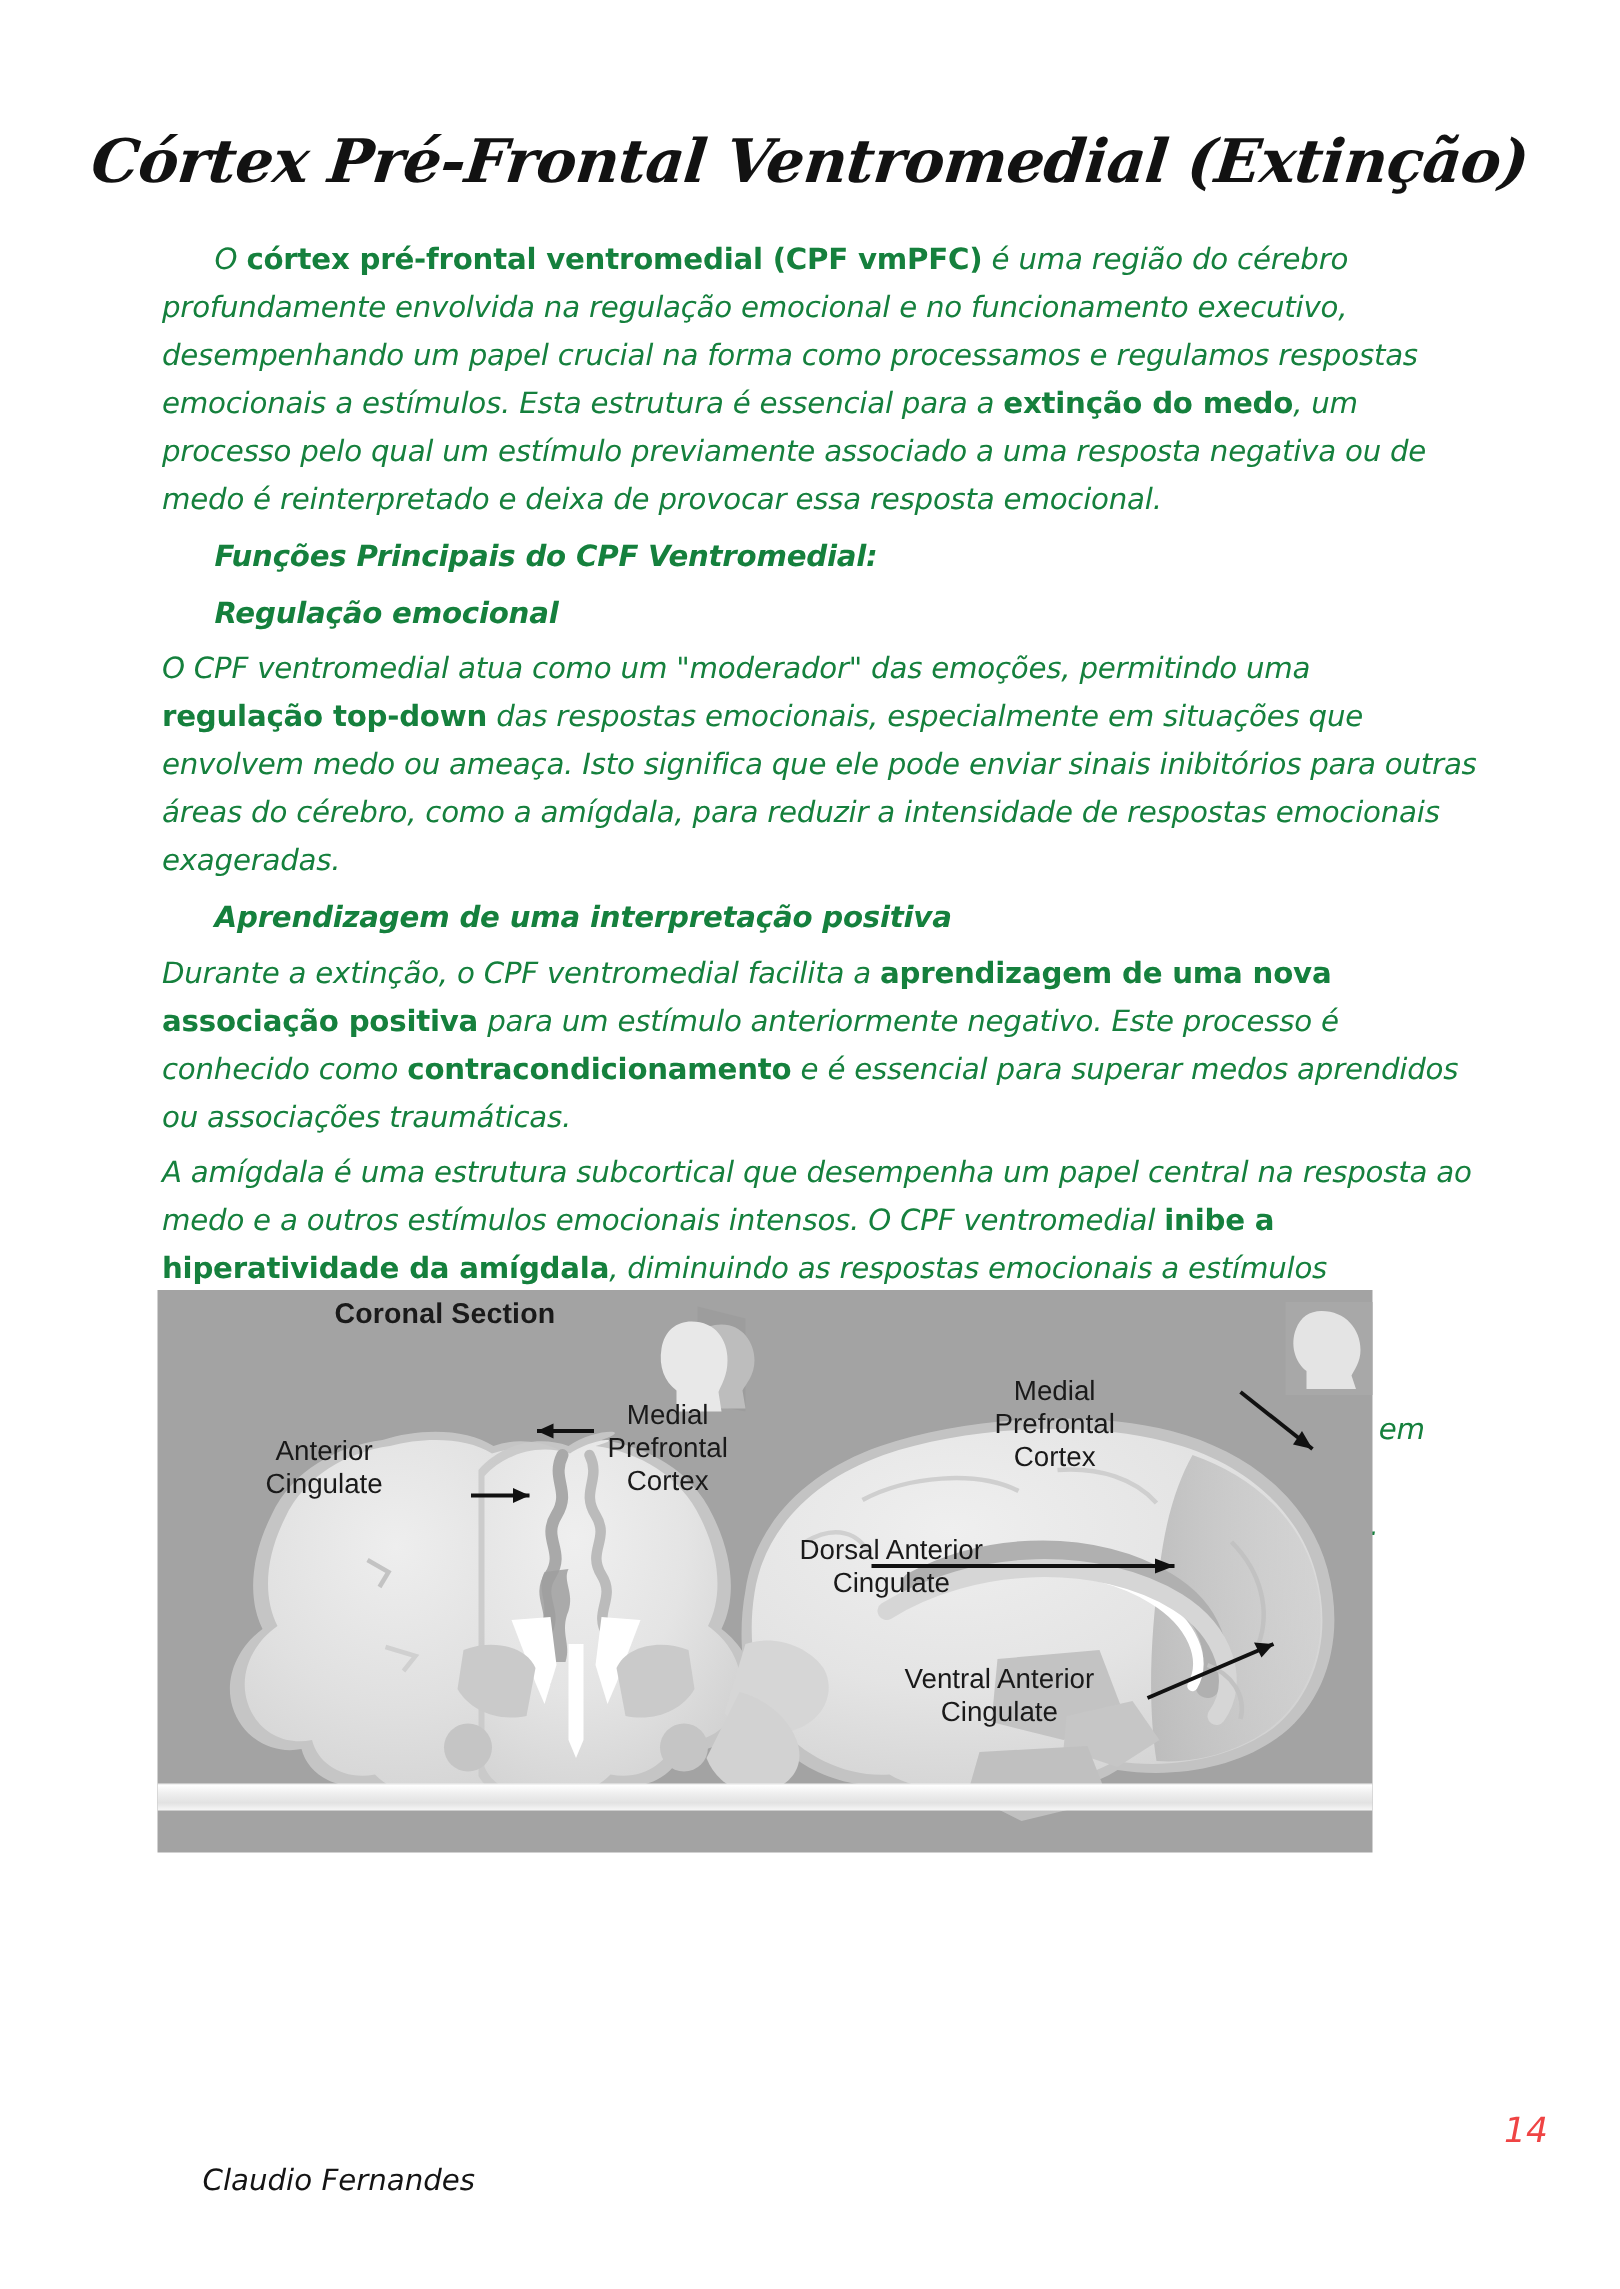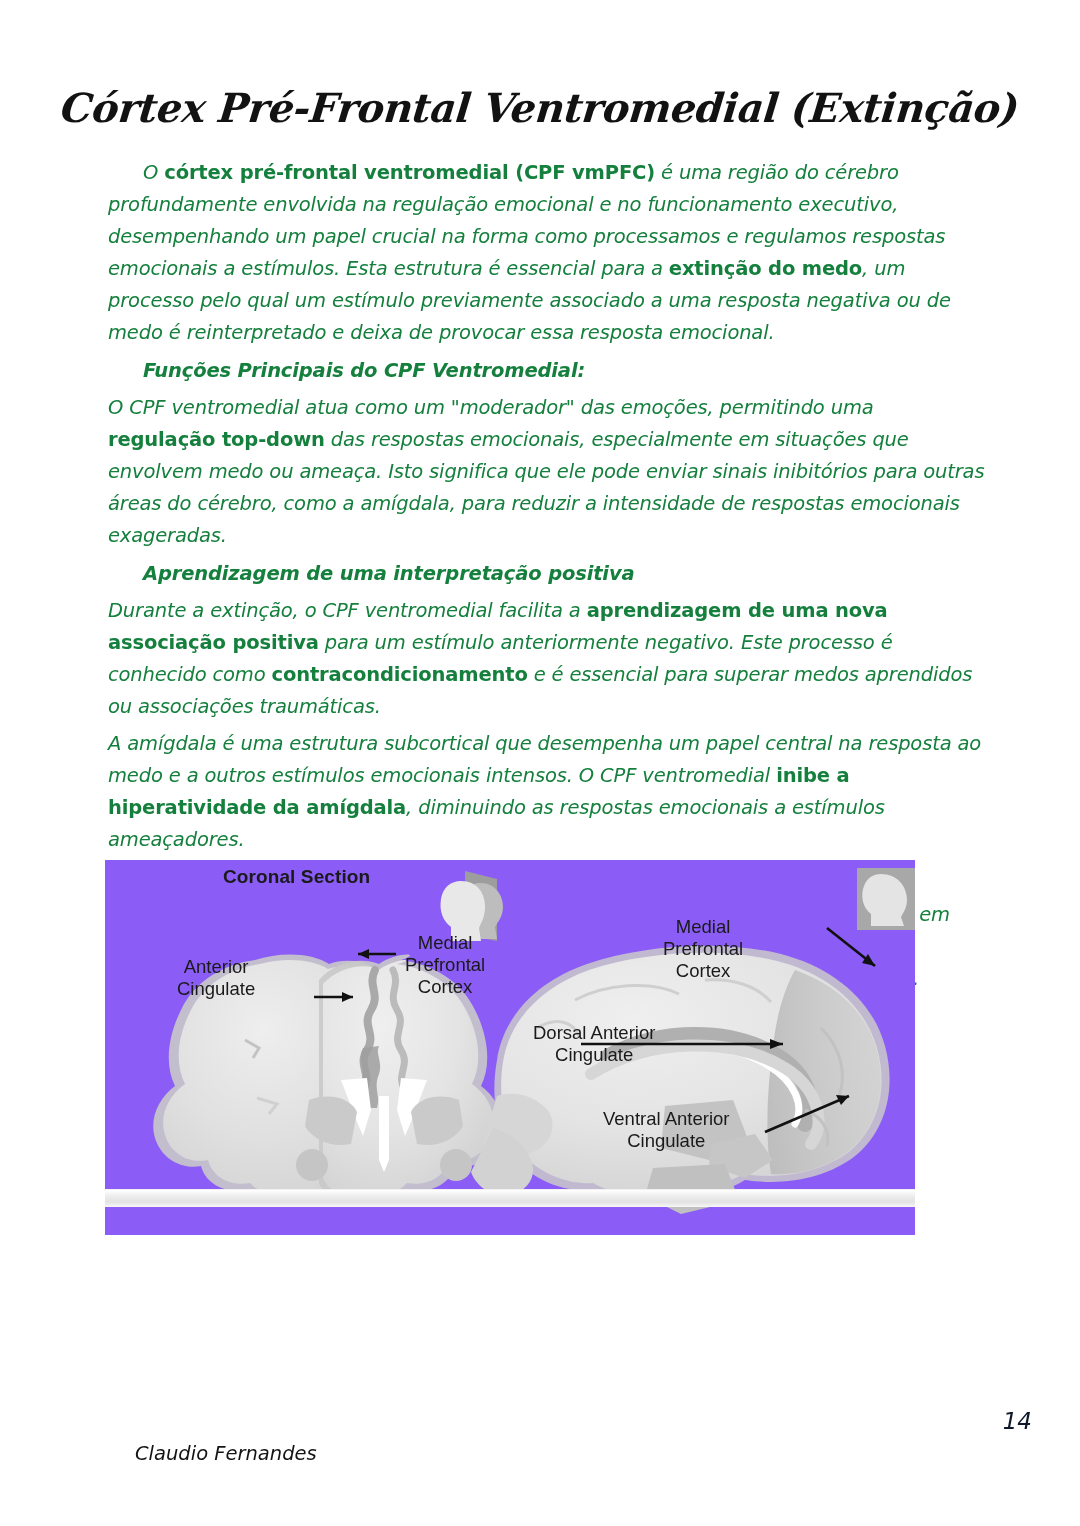--- a/index.html
+++ b/index.html
@@ -76,21 +76,21 @@
     font-style: normal;
   }
 
   
   .figure {
     position: absolute;
     left: 105px;
     top: 860px;
     width: 810px;
     height: 375px;
-    background: #8b5cf6;
+    background: #a3a3a3;
     overflow: hidden;
   }
 
   .fig-caption {
     position: absolute;
     left: 118px;
     top: 6px;
     font-family: "Liberation Sans", sans-serif;
     font-weight: 700;
     font-size: 19px;
@@ -124,21 +124,21 @@
   }
 
   
   .page-number {
     position: absolute;
     right: 48px;
     top: 1408px;
     font-family: "DejaVu Sans", sans-serif;
     font-style: italic;
     font-size: 23px;
-    color: #0f172a;
+    color: #ef4444;
   }
 
   .footer-name {
     position: absolute;
     left: 135px;
     top: 1442px;
     font-family: "DejaVu Sans", sans-serif;
     font-style: italic;
     font-size: 19.5px;
     color: #141414;
@@ -150,20 +150,21 @@
 <div class="page">
 
   <div class="doc-title">Córtex Pré-Frontal Ventromedial (Extinção)</div>
 
   <div class="content">
 
     <p class="para indent"><span>O </span><b>córtex pré-frontal ventromedial (CPF vmPFC)</b><span> é uma região do cérebro profundamente envolvida na regulação emocional e no funcionamento executivo, desempenhando um papel crucial na forma como processamos e regulamos respostas emocionais a estímulos. Esta estrutura é essencial para a </span><b>extinção do medo</b><span>, um processo pelo qual um estímulo previamente associado a uma resposta negativa ou de medo é reinterpretado e deixa de provocar essa resposta emocional.</span></p>
 
     <p class="heading">Funções Principais do CPF Ventromedial:</p>
 
+    <p class="heading">Regulação emocional</p>
     <p class="para"><span>O CPF ventromedial atua como um "moderador" das emoções, permitindo uma </span><b>regulação top-down</b><span> das respostas emocionais, especialmente em situações que envolvem medo ou ameaça. Isto significa que ele pode enviar sinais inibitórios para outras áreas do cérebro, como a amígdala, para reduzir a intensidade de respostas emocionais exageradas.</span></p>
 
     <p class="heading">Aprendizagem de uma interpretação positiva</p>
     <p class="para"><span>Durante a extinção, o CPF ventromedial facilita a </span><b>aprendizagem de uma nova associação positiva</b><span> para um estímulo anteriormente negativo. Este processo é conhecido como </span><b>contracondicionamento</b><span> e é essencial para superar medos aprendidos ou associações traumáticas.</span></p>
 
     <p class="para"><span>A amígdala é uma estrutura subcortical que desempenha um papel central na resposta ao medo e a outros estímulos emocionais intensos. O CPF ventromedial </span><b>inibe a hiperatividade da amígdala</b><span>, diminuindo as respostas emocionais a estímulos ameaçadores.</span></p>
 
     <p class="heading">Modulação das funções subcorticais</p>
     <p class="para">O CPF ventromedial, em interação com o CPF pré-frontal ventrolateral (vlPFC), atua em conjunto com estruturas subcorticais, como a amígdala, para modular respostas emocionais. Esta interação é essencial para o controlo executivo sobre as emoções.</p>
 

